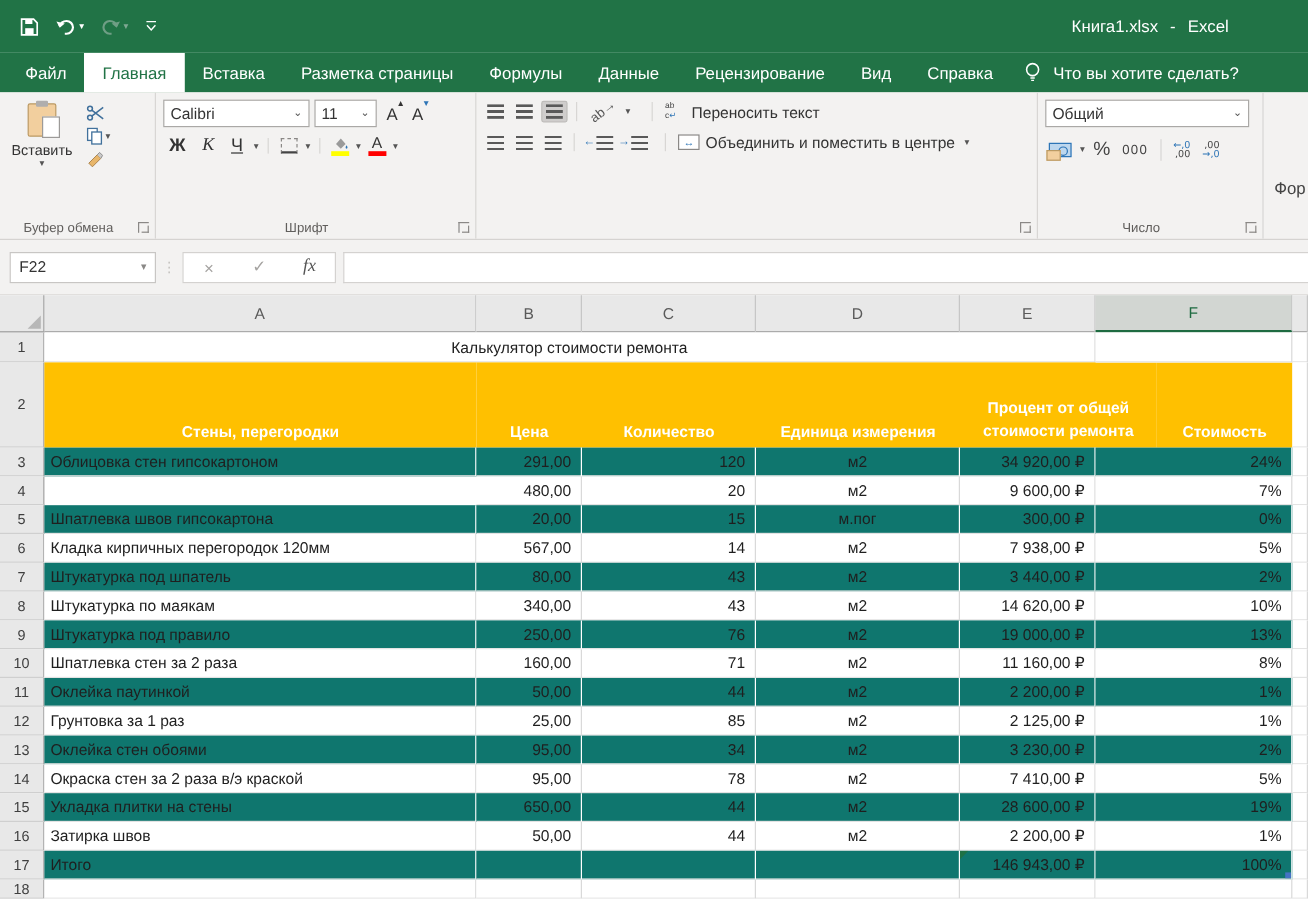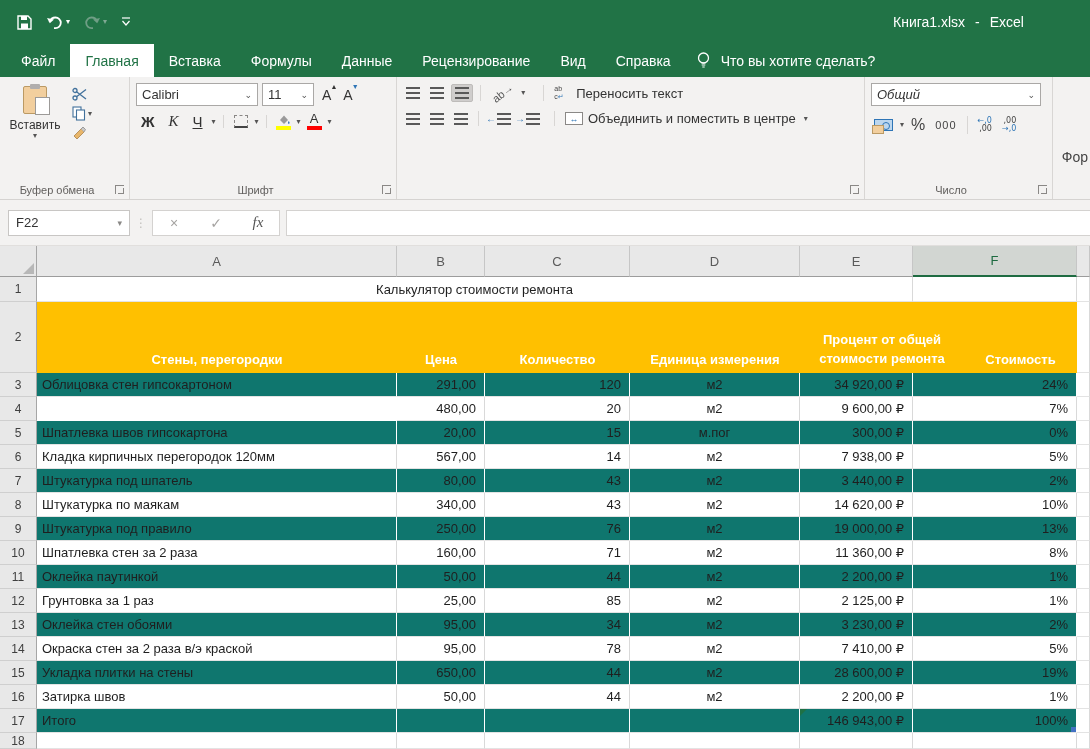--- a/index.html
+++ b/index.html
@@ -141,20 +141,21 @@
       <span>Книга1.xlsx</span>
       <span>-</span>
       <span>Excel</span>
     </div>
   </div>
 
   <div class="tabrow" id="tabrow">
       <div class="tab">Файл</div>
       <div class="tab active">Главная</div>
       <div class="tab">Вставка</div>
+      <div class="tab">Разметка страницы</div>
       <div class="tab">Формулы</div>
       <div class="tab">Данные</div>
       <div class="tab">Рецензирование</div>
       <div class="tab">Вид</div>
       <div class="tab">Справка</div>
       <div class="tellme">
         <svg width="15" height="19" viewBox="0 0 15 19">
           <circle cx="7.5" cy="7" r="5" fill="none" stroke="#fff" stroke-width="1.3"></circle>
           <path d="M5.5 12 h4 M5.7 14 h3.6 M6.3 16 h2.4" stroke="#fff" stroke-width="1.2"></path>
         </svg>
@@ -286,21 +287,21 @@
           <span class="merge-box">↔</span>
           <span class="lbl13" style="margin-left:5px;">Объединить и поместить в центре</span>
           <span class="caret" style="color:#555;margin-left:8px;">▾</span>
         </span>
       </div>
       <div class="dlg"></div>
     </div>
 
     <div class="rgroup" style="width:188px;">
       <div class="rrow" style="margin-bottom:8px;">
-        <div class="combo" style="width:170px;font-style:italic;">
+        <div class="combo" style="width:170px;">
           <span>Общий</span>
           <span class="chev">⌄</span>
         </div>
       </div>
       <div class="rrow">
         <span class="rbtn">
             <span class="money-ic"></span>
           </span>
         <span class="caret" style="color:#555;">▾</span>
         <span class="rbtn pct-sym">%</span>
@@ -430,21 +431,21 @@
         <div class="cell ar band" style="width: 113px; height: 24px;">19 000,00 ₽</div>
         <div class="cell ar band" style="width: 164px; height: 24px;">13%</div>
         <div class="gcell" style="width: 13px; height: 24px;"></div>
       </div>
       <div class="grow" style="height: 24px;">
         <div class="numcell" style="width: 37px; height: 24px;">10</div>
         <div class="cell al" style="width: 360px; height: 24px;">Шпатлевка стен за 2 раза</div>
         <div class="cell ar" style="width: 88px; height: 24px;">160,00</div>
         <div class="cell ar" style="width: 145px; height: 24px;">71</div>
         <div class="cell ac" style="width: 170px; height: 24px;">м2</div>
-        <div class="cell ar" style="width: 113px; height: 24px;">11 360,00 ₽</div>
+        <div class="cell ar" style="width: 113px; height: 24px;">11 160,00 ₽</div>
         <div class="cell ar" style="width: 164px; height: 24px;">8%</div>
         <div class="gcell" style="width: 13px; height: 24px;"></div>
       </div>
       <div class="grow" style="height: 24px;">
         <div class="numcell" style="width: 37px; height: 24px;">11</div>
         <div class="cell al band" style="width: 360px; height: 24px;">Оклейка паутинкой</div>
         <div class="cell ar band" style="width: 88px; height: 24px;">50,00</div>
         <div class="cell ar band" style="width: 145px; height: 24px;">44</div>
         <div class="cell ac band" style="width: 170px; height: 24px;">м2</div>
         <div class="cell ar band" style="width: 113px; height: 24px;">2 200,00 ₽</div>

